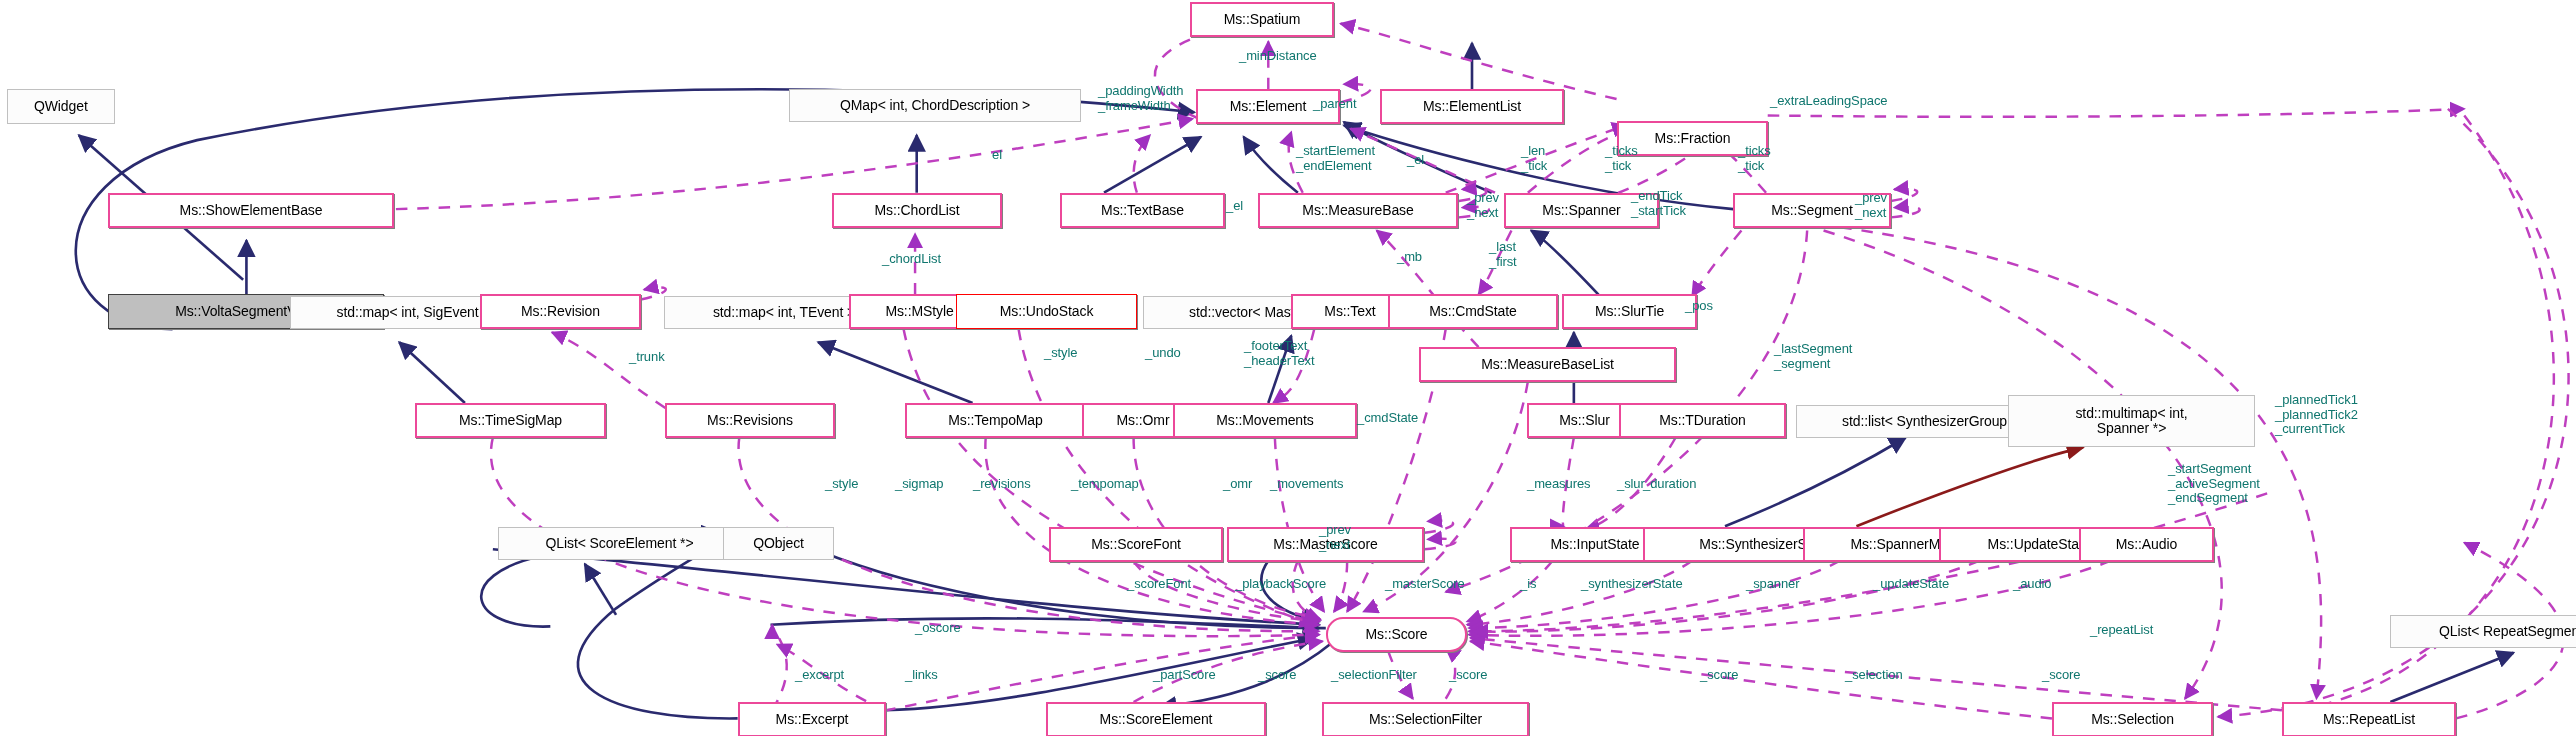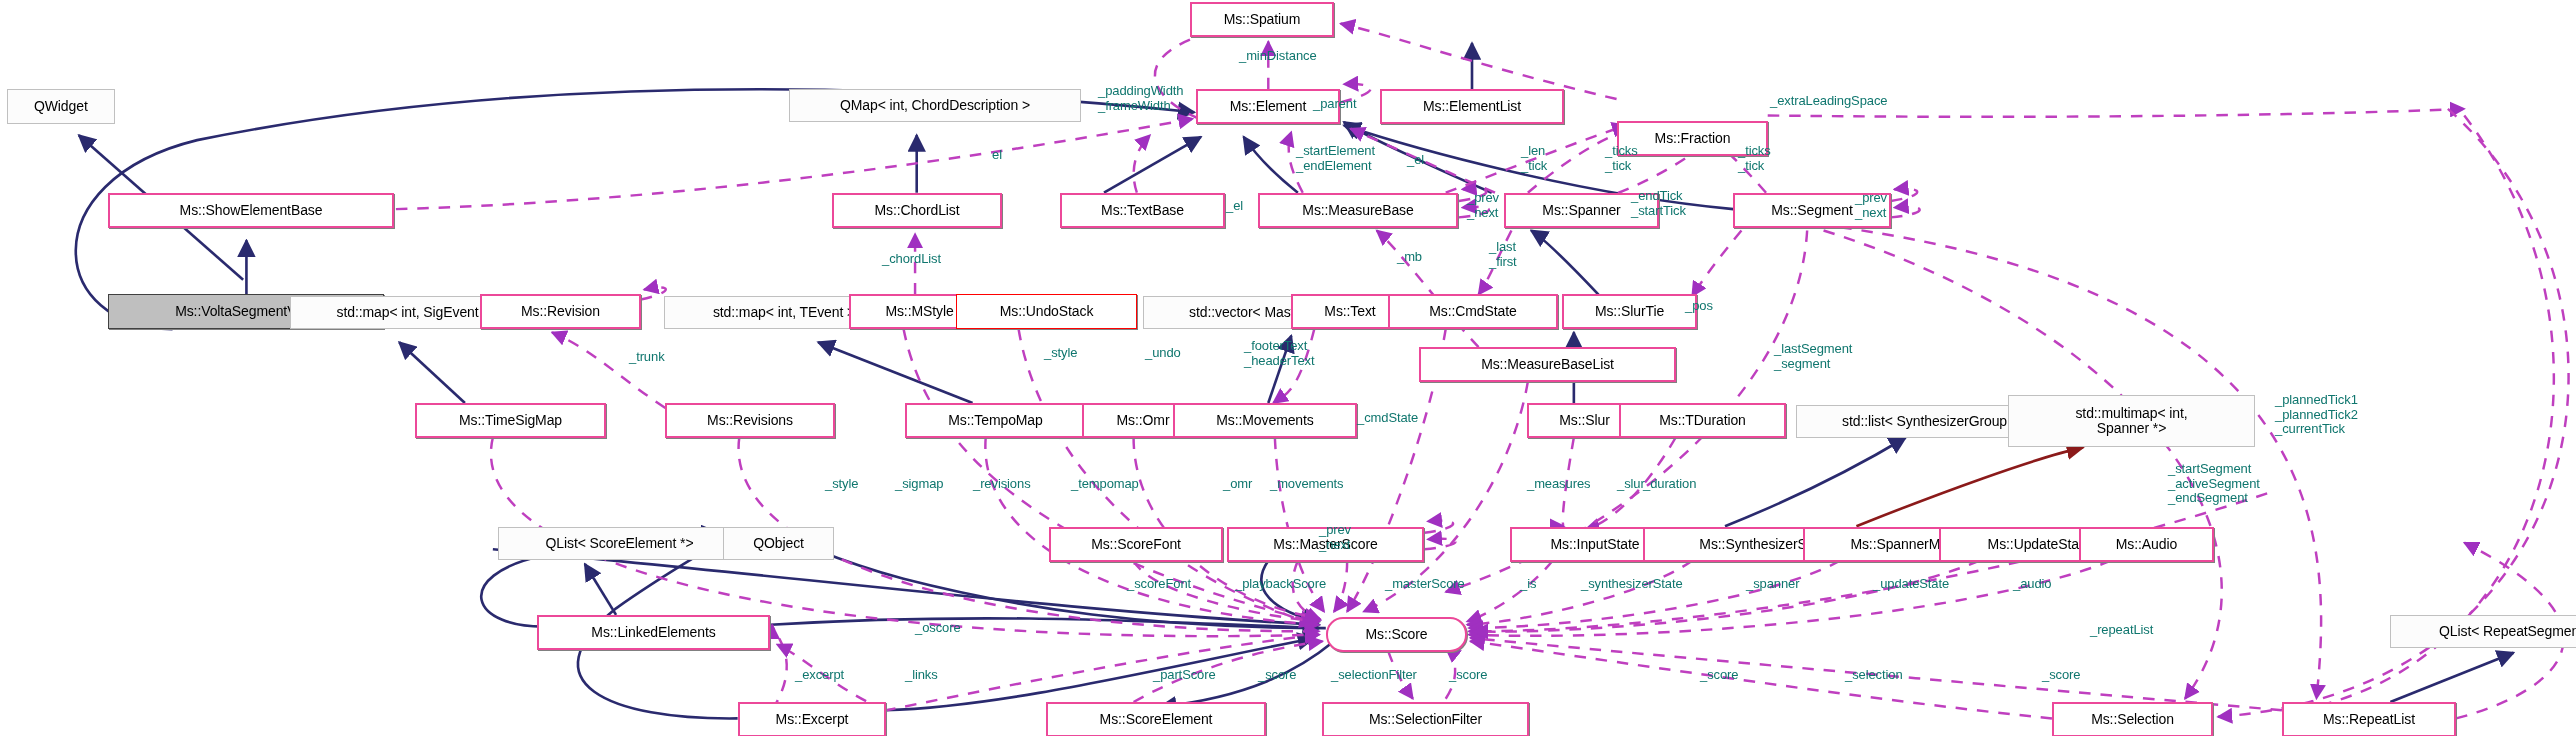--- a/index.html
+++ b/index.html
@@ -301,21 +301,20 @@
       <div class="node cls" style="left: 1196px; top: 89px; width: 144px; height: 35px;">Ms::Element</div>
       <div class="node cls" style="left: 1380px; top: 89px; width: 184px; height: 35px;">Ms::ElementList</div>
       <div class="node cls" style="left: 1617px; top: 89px; width: 151px; height: 35px; margin-top: 32px;">Ms::Fraction</div>
       <div class="node cls" style="left: 832px; top: 193px; width: 170px; height: 35px;">Ms::ChordList</div>
       <div class="node cls" style="left: 1060px; top: 193px; width: 165px; height: 35px;">Ms::TextBase</div>
       <div class="node cls" style="left: 1258px; top: 193px; width: 200px; height: 35px;">Ms::MeasureBase</div>
       <div class="node cls" style="left: 1464px; top: 193px; width: 155px; height: 35px; margin-left: 40px;">Ms::Spanner</div>
       <div class="node cls" style="left: 1733px; top: 193px; width: 158px; height: 35px;">Ms::Segment</div>
       <div class="node ext" style="left: 498px; top: 527px; width: 243px; height: 33px;">QList&lt; ScoreElement *&gt;</div>
       <div class="node ext" style="left: 723px; top: 527px; width: 111px; height: 33px;">QObject</div>
-      <div class="node cls" style="left: 537px; top: 615px; width: 233px; height: 35px;">Ms::LinkedElements</div>
       <div class="node cls" style="left: 738px; top: 702px; width: 148px; height: 35px;">Ms::Excerpt</div>
       <div class="node cls" style="left: 1049px; top: 527px; width: 174px; height: 35px;">Ms::ScoreFont</div>
       <div class="node cls" style="left: 1227px; top: 527px; width: 197px; height: 35px;">Ms::MasterScore</div>
       <div class="node cls" style="left: 1510px; top: 527px; width: 170px; height: 35px;">Ms::InputState</div>
       <div class="node cls" style="left: 1643px; top: 527px; width: 243px; height: 35px;">Ms::SynthesizerState</div>
       <div class="node cls" style="left: 1803px; top: 527px; width: 200px; height: 35px;">Ms::SpannerMap</div>
       <div class="node cls" style="left: 1939px; top: 527px; width: 200px; height: 35px;">Ms::UpdateState</div>
       <div class="node cls" style="left: 2079px; top: 527px; width: 135px; height: 35px;">Ms::Audio</div>
       <div class="node cls" style="left: 1326px; top: 617px; width: 141px; height: 35px; border-radius: 17px;">Ms::Score</div>
       <div class="node cls" style="left: 1046px; top: 702px; width: 220px; height: 35px;">Ms::ScoreElement</div>

